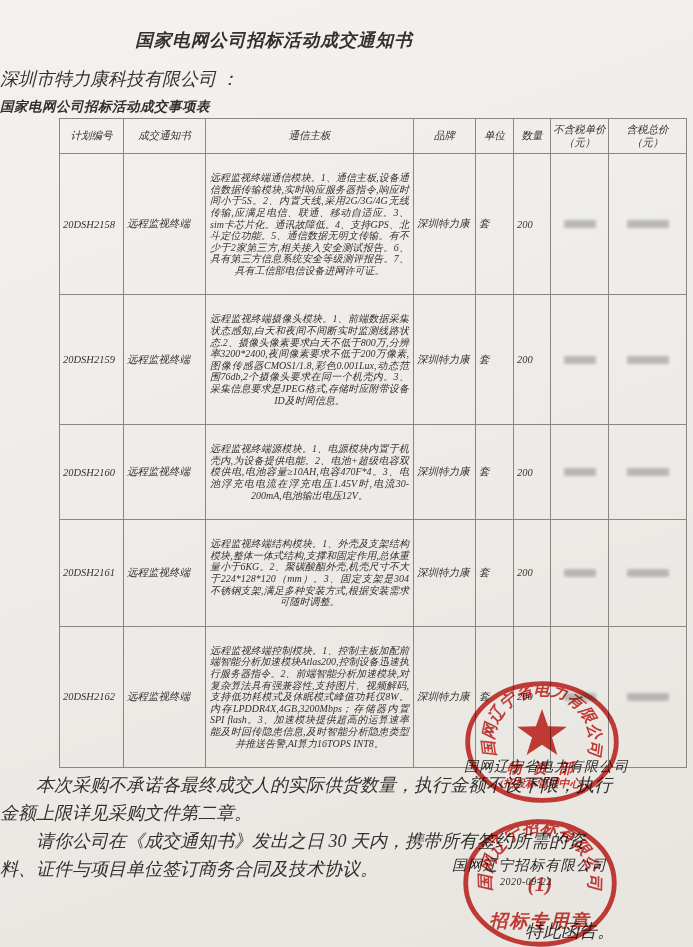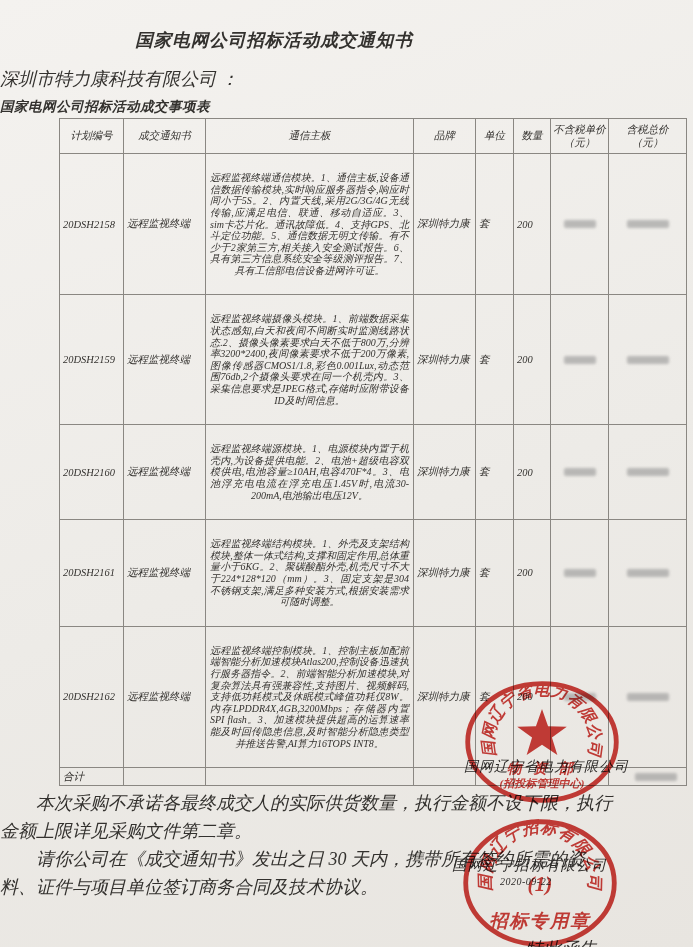--- a/index.html
+++ b/index.html
@@ -157,32 +157,20 @@
         <td class="c">深圳特力康</td>
         <td class="c">套</td>
         <td class="c">200</td>
         <td class="c">
             <div class="blob"></div>
           </td>
         <td class="c">
             <div class="blob blob-wide"></div>
           </td>
       </tr>
-      <tr class="total-row">
-        <td class="c">合计</td>
-        <td></td>
-        <td></td>
-        <td></td>
-        <td></td>
-        <td></td>
-        <td></td>
-        <td>
-            <div class="blob blob-wide blob-right"></div>
-          </td>
-      </tr>
     </tbody>
   </table>
 
   <div class="body-text">
     <p class="para" style="margin-top:4px">本次采购不承诺各最终成交人的实际供货数量，执行金额不设下限，执行金额上限详见采购文件第二章。</p>
     <p class="para">请你公司在《成交通知书》发出之日 30 天内，携带所有签约所需的资料、证件与项目单位签订商务合同及技术协议。</p>
     <p class="para closing">特此函告。</p>
   </div>
 
   <div class="stamp-block">

